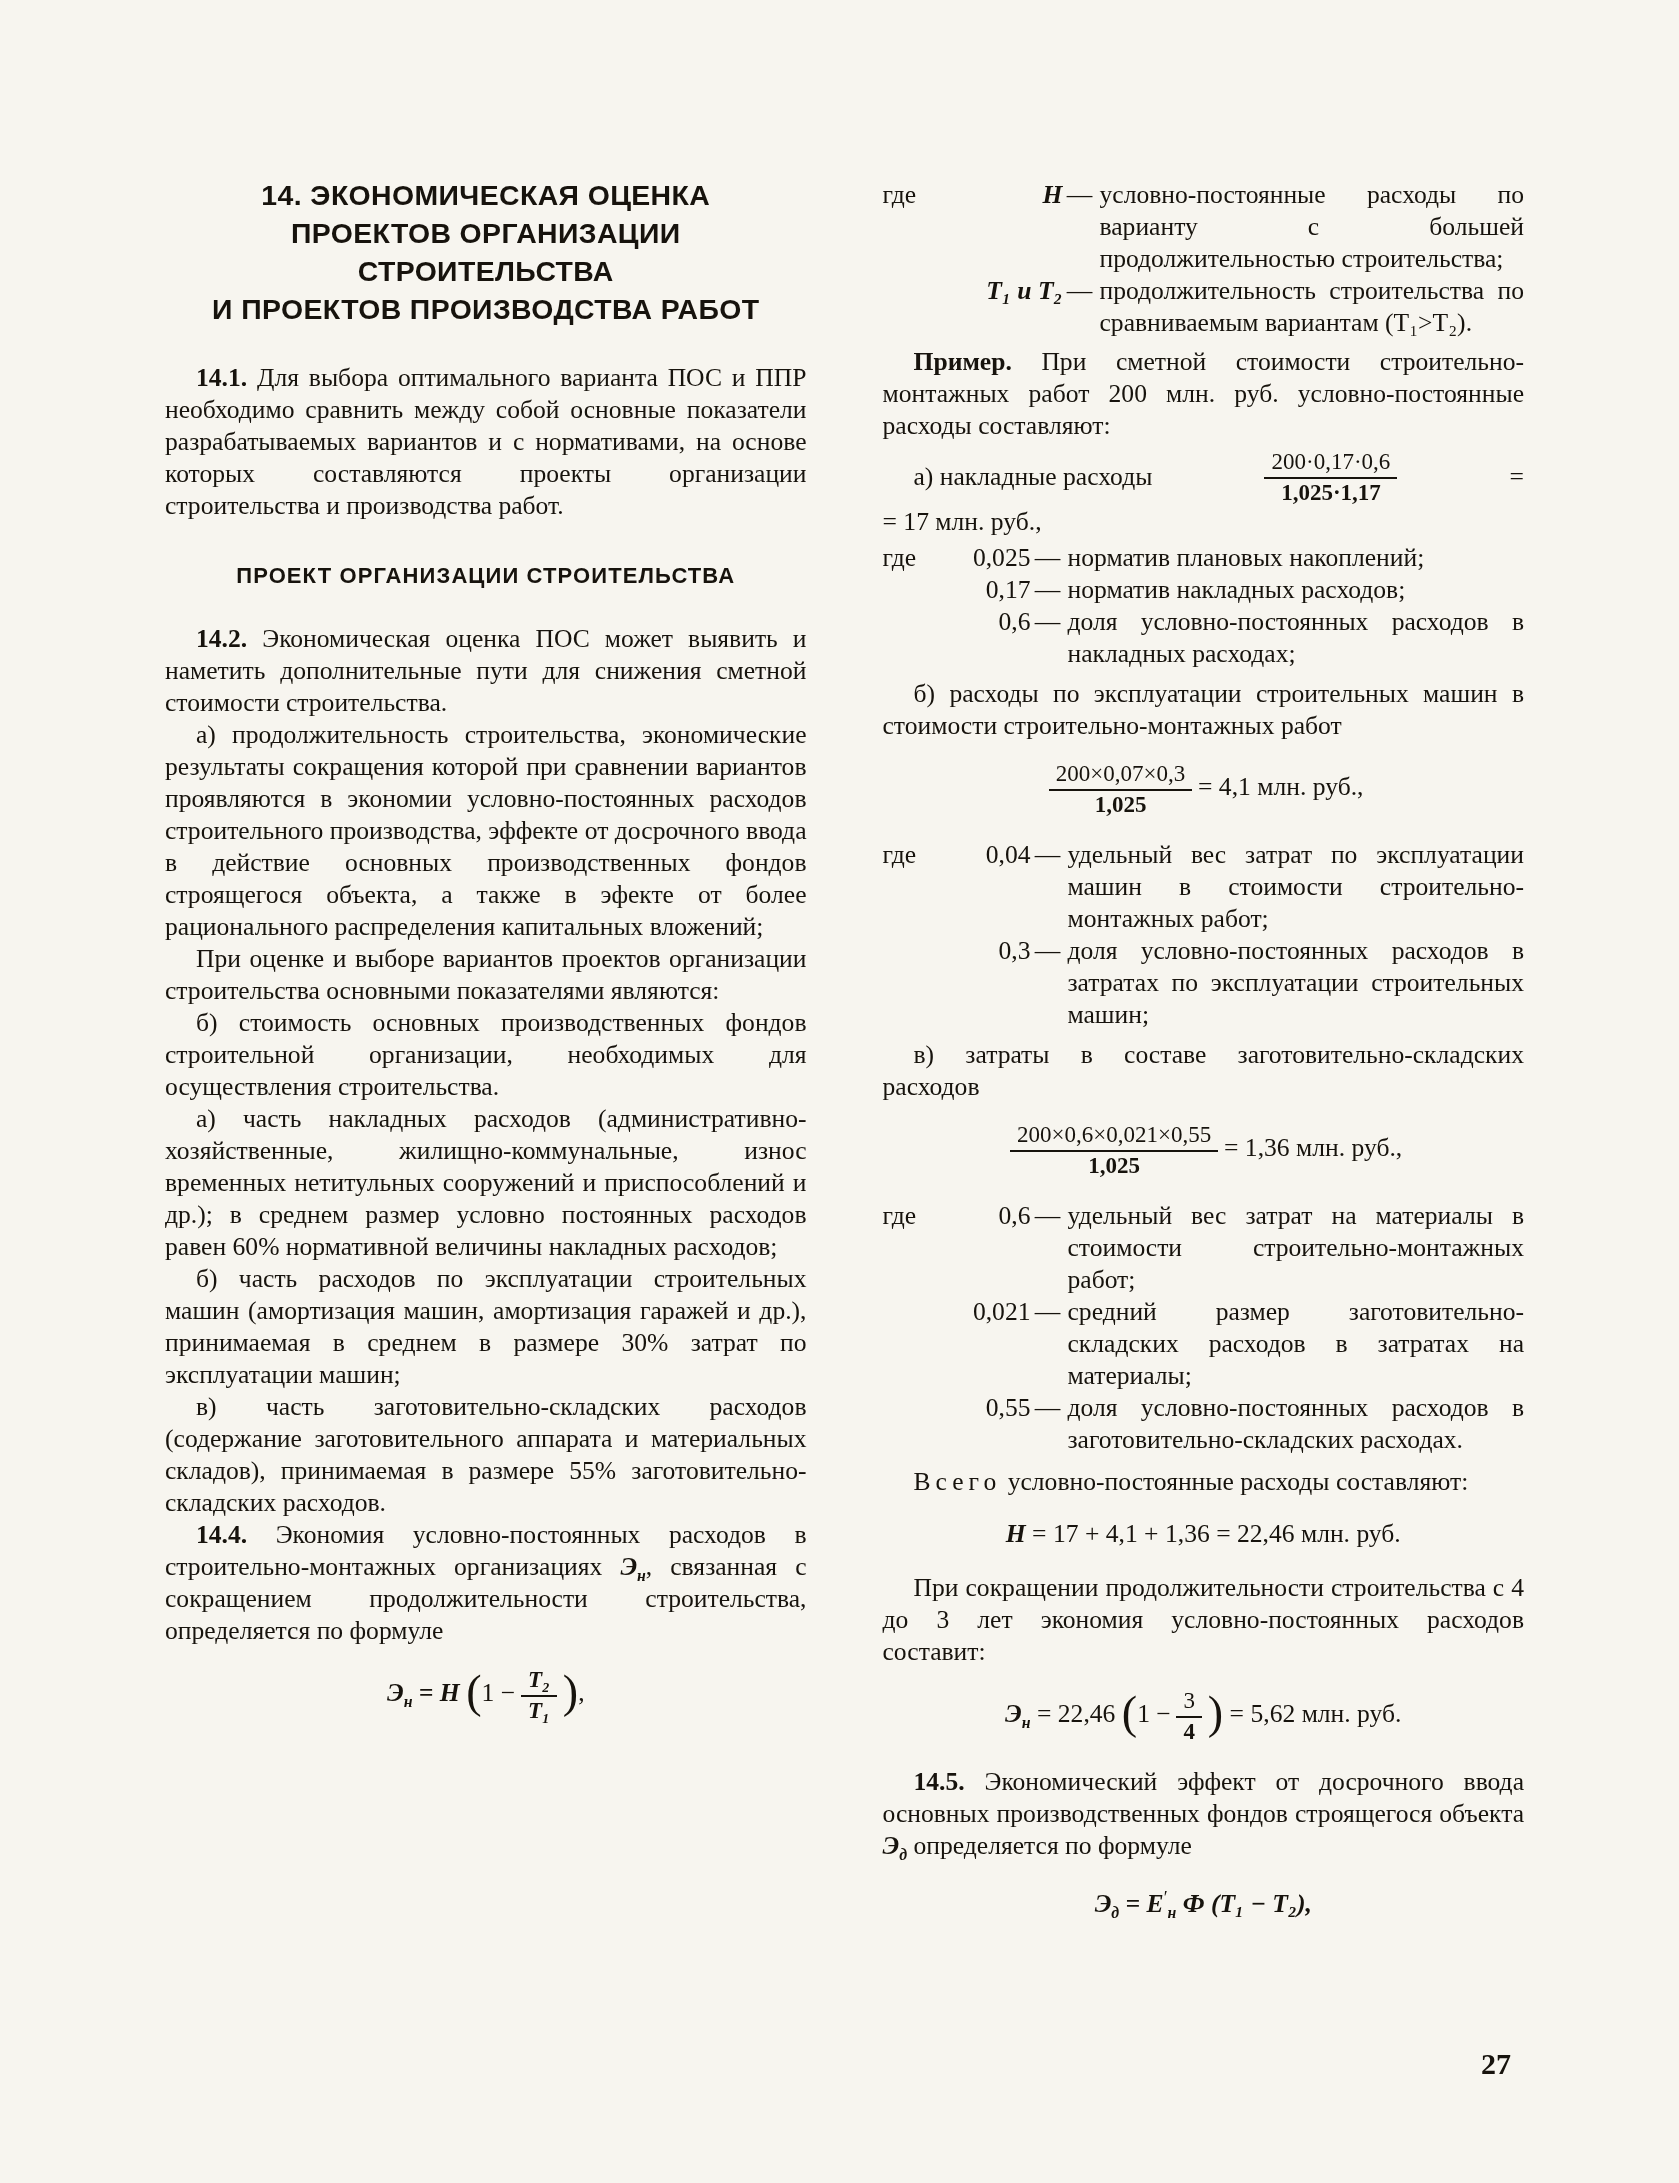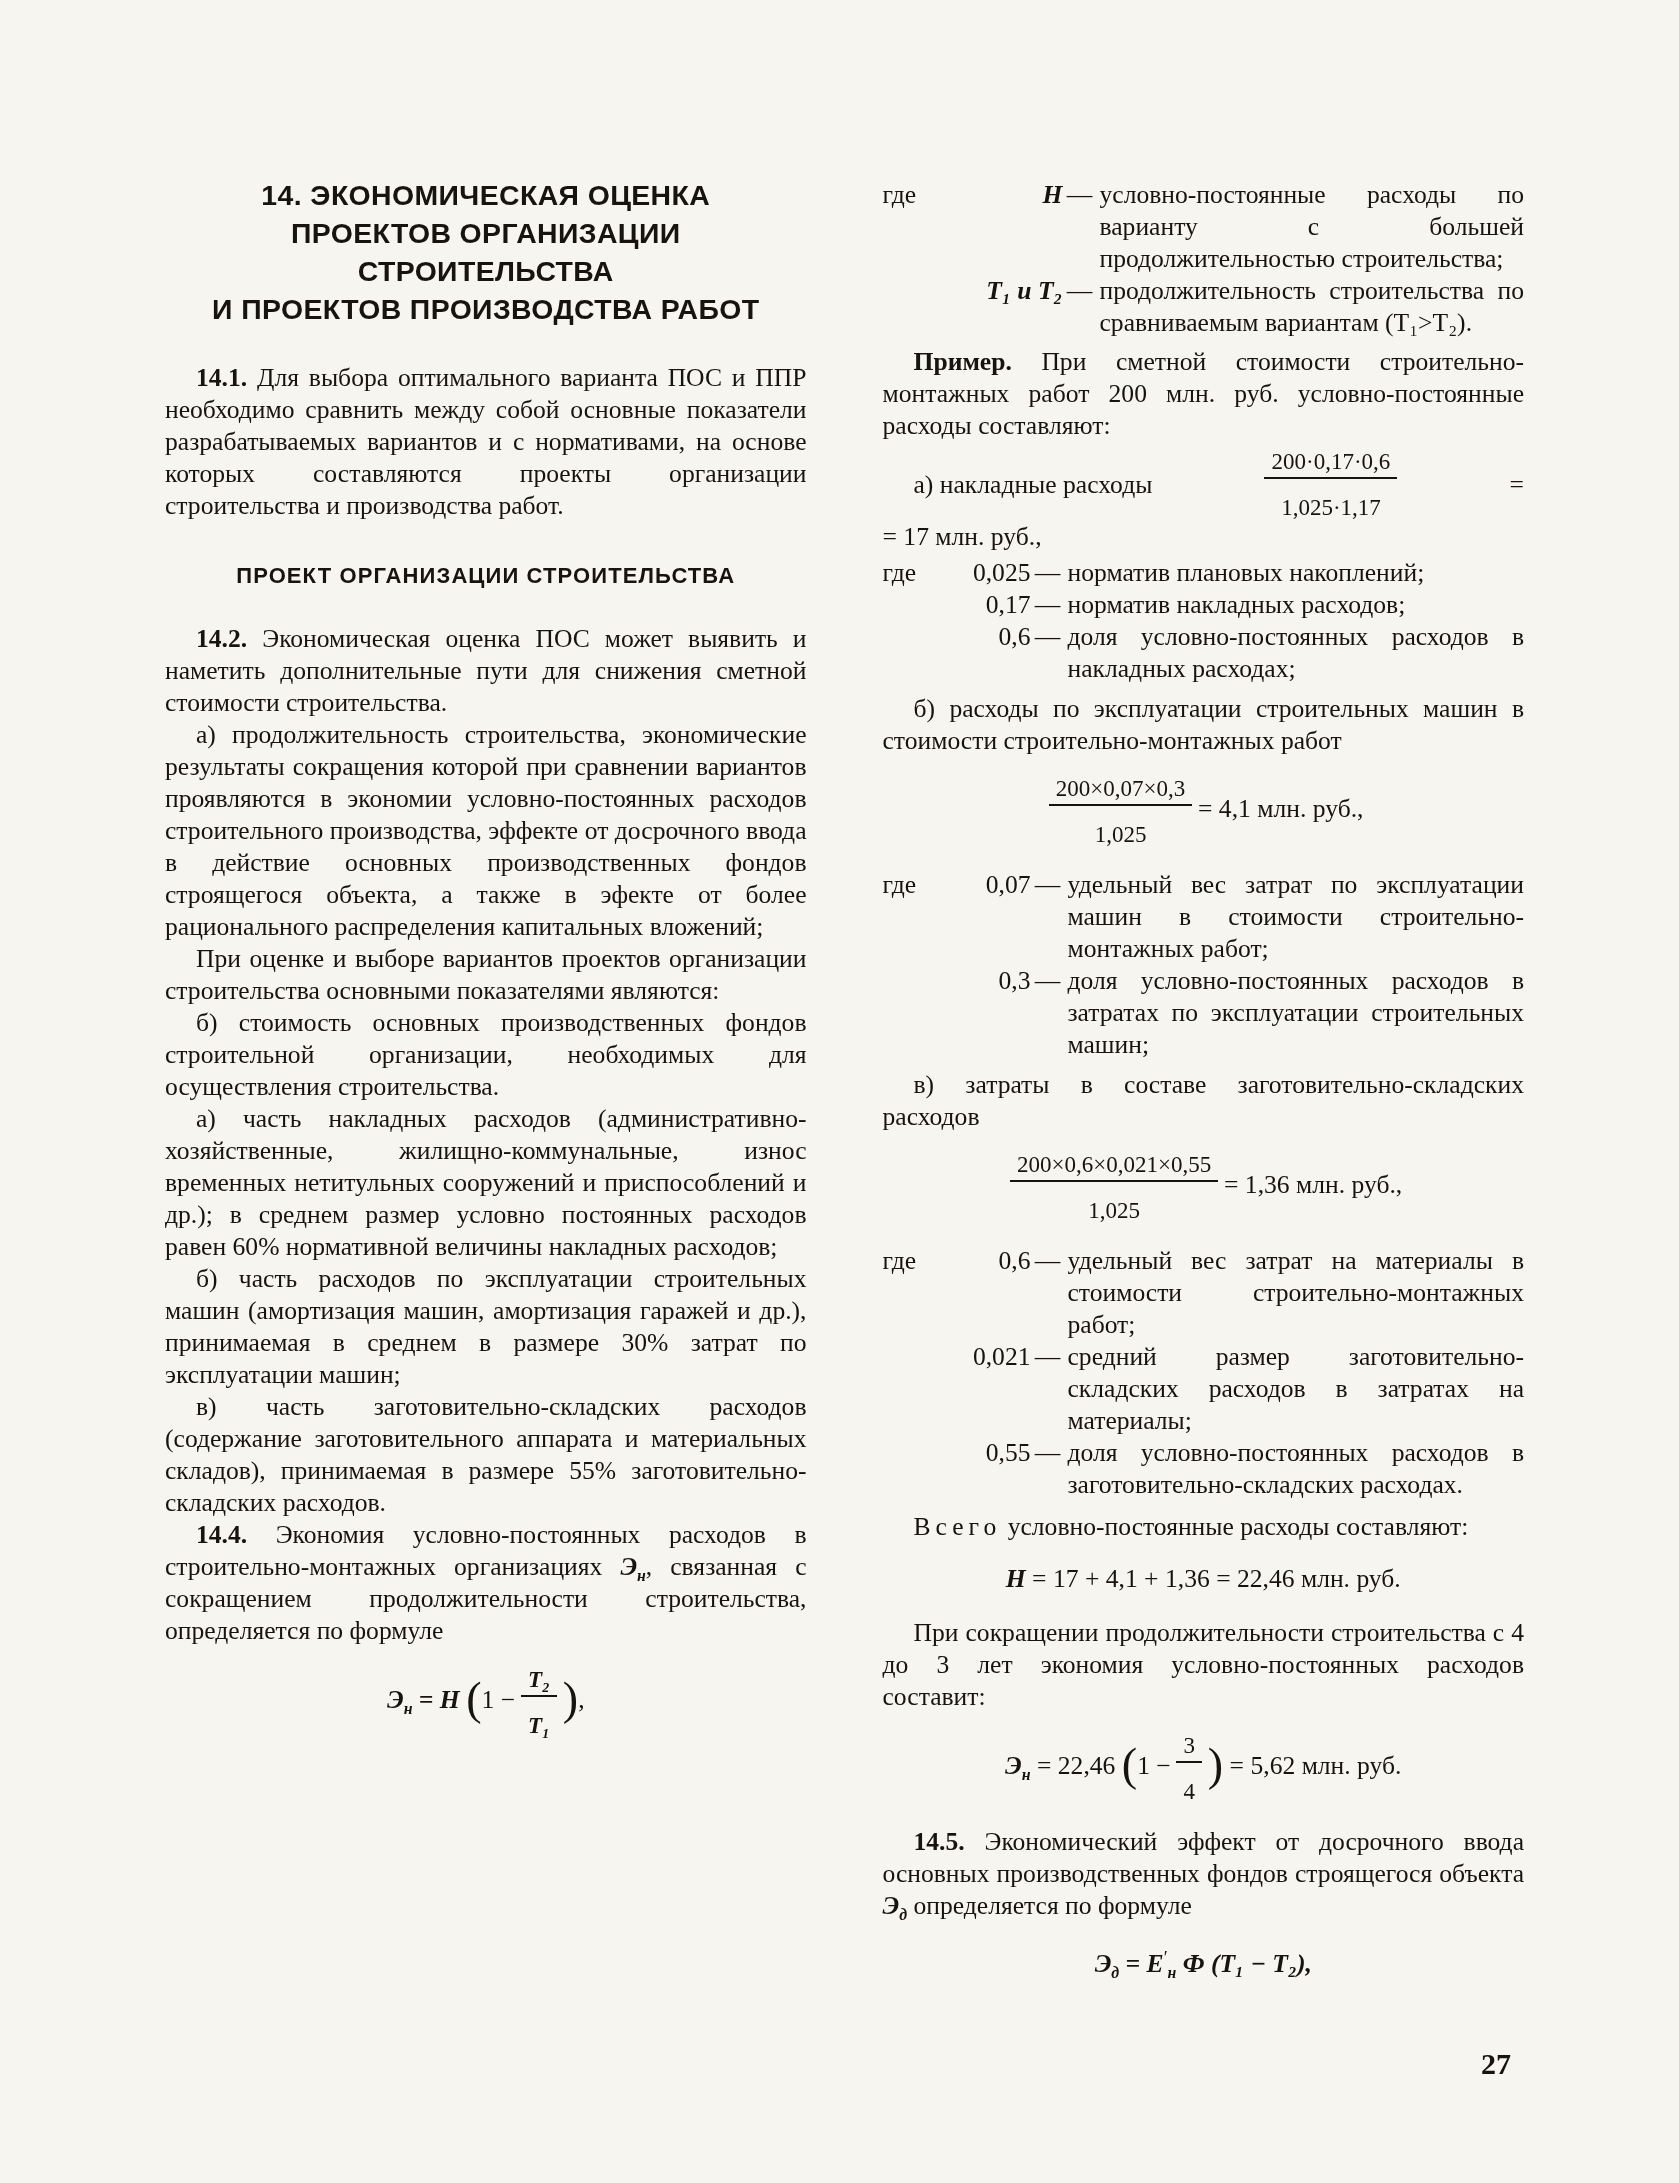--- a/index.html
+++ b/index.html
@@ -47,21 +47,21 @@
   .formula {
     text-align: center; text-indent: 0;
     margin: 18.5px 0 21.3px; font-size: 25.6px; line-height: 34px;
   }
   .frac {
     display: inline-flex; flex-direction: column;
     vertical-align: middle; text-align: center;
     font-size: 23px; line-height: 27px; margin: 0 5.7px;
   }
   .frac .fnum { border-bottom: 2.1px solid #17130d; padding: 0 7.1px 2.1px; }
-  .frac .fden { padding-top: 15px; }
+  .frac .fden { padding-top: 0; font-weight: bold; }
   .paren {
     display: inline-block; font-size: 1.8em; font-weight: 300;
     vertical-align: middle; line-height: 0; transform: translateY(-2.8px);
   }
 
   .fa-line {
     display: flex; align-items: center; justify-content: space-between;
     padding-left: 31px; margin-top: 5.7px;
   }
 
@@ -182,21 +182,21 @@
         <span class="frac">
             <span class="fnum">200×0,07×0,3</span>
             <span class="fden">1,025</span>
           </span><span>= 4,1 млн. руб.,</span>
       </div>
 
       <div class="where">
         <div class="where-lead">где</div>
         <div class="where-items">
           <div class="where-row">
-              <span class="where-term">0,07</span>
+              <span class="where-term">0,04</span>
               <span class="where-dash">—</span>
               <span class="where-def">удельный вес затрат по эксплуатации машин в стоимости строительно-монтажных работ;</span>
             </div>
           <div class="where-row">
               <span class="where-term">0,3</span>
               <span class="where-dash">—</span>
               <span class="where-def">доля условно-постоянных расходов в затратах по эксплуатации строительных машин;</span>
             </div>
         </div>
       </div>

